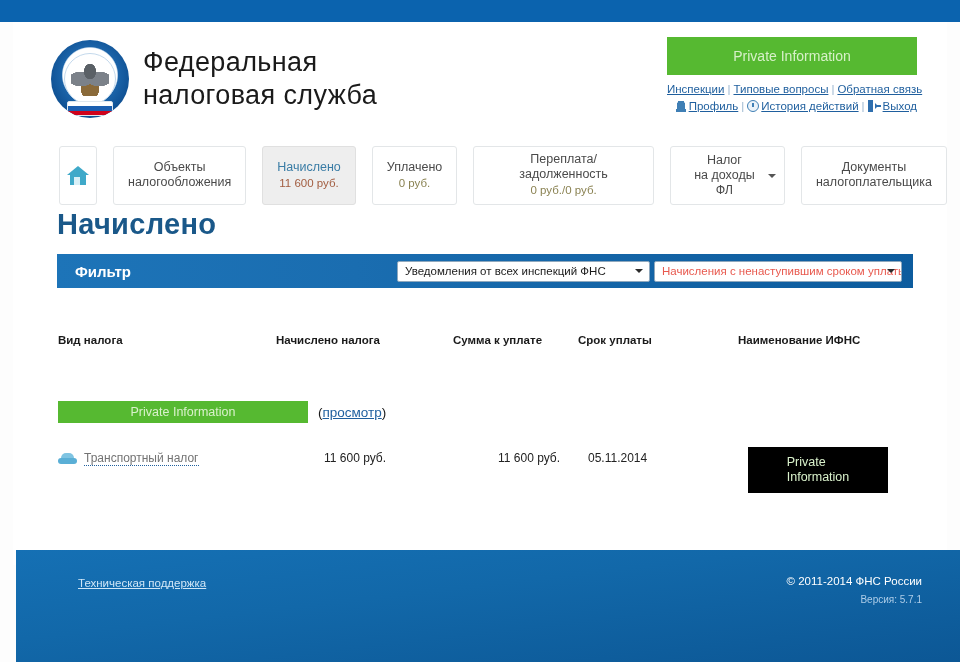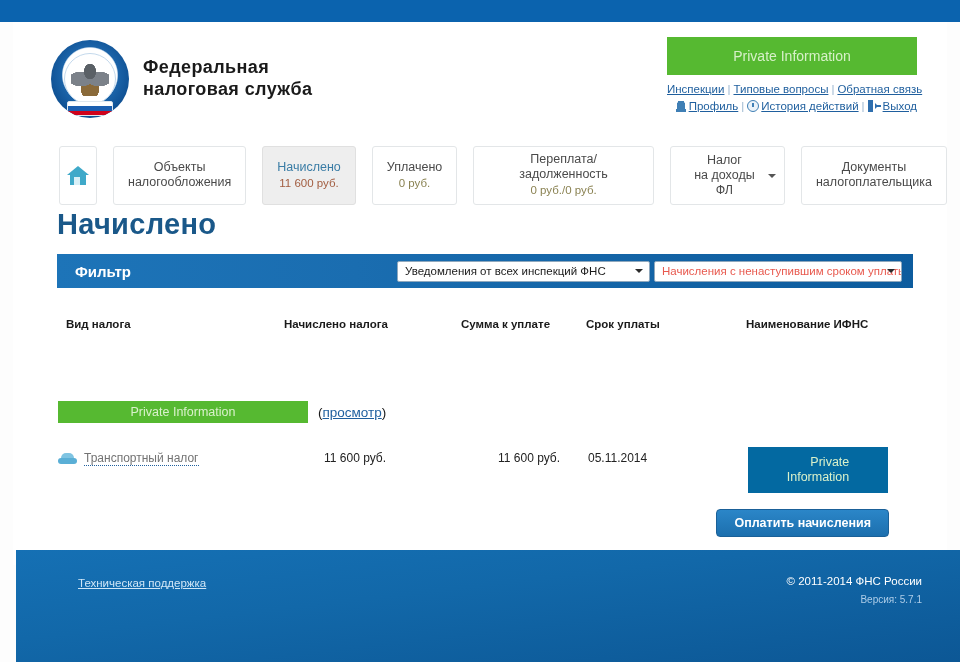--- a/index.html
+++ b/index.html
@@ -67,22 +67,22 @@
   .emblem .flag {
     position: absolute; left: 50%; bottom: 2px;
     transform: translateX(-50%);
     width: 46px; height: 15px;
     border-radius: 2px;
     background: linear-gradient(#ffffff 0 33%, #1b5fb0 33% 66%, #d0021b 66% 100%);
     border: 1px solid #dfe7ee;
   }
 
   .brand-title {
-    font-size: 18px;
-    font-weight: bold;
+    font-size: 27px;
+    font-weight: normal;
     line-height: 1.22;
     color: #1a1a1a;
     letter-spacing: 0.4px;
     white-space: pre-line;
   }
 
   
   .acct {
     position: absolute; right: 30px; top: 15px;
     width: 250px;
@@ -260,21 +260,21 @@
   #sel-charges { position: absolute; left: 597px; width: 248px; color: #e8594e; }
 
   
   .thead {
     position: absolute; left: 0; top: 296px;
     width: 934px; height: 26px;
     font-size: 11.5px;
     font-weight: bold;
     color: #1a1a1a;
   }
-  .thead span { position: absolute; top: 0; margin-left: 8px; }
+  .thead span { position: absolute; top: 16px; }
   .th-type  { left: 45px; }
   .th-acc   { left: 263px; }
   .th-sum   { left: 440px; }
   .th-due   { left: 565px; text-align: center; }
   .th-ifns  { left: 725px; }
 
   .green-row {
     position: absolute; left: 45px; top: 379px;
     display: flex; align-items: center; gap: 10px;
   }
@@ -322,25 +322,25 @@
     border-bottom: 1px dotted #1f5f9e;
     text-decoration: none;
   }
   .cell-acc  { left: 311px; }
   .cell-sum  { left: 485px; }
   .cell-due  { left: 575px; }
 
   .ifns-box {
     position: absolute; left: 735px; top: 0;
     width: 140px; height: 46px;
-    background: #0369a1;
+    background: #000000;
     color: #d9f1cb;
     font-size: 12.5px;
     line-height: 15px;
-    text-align: right;
+    text-align: left;
     display: flex; align-items: center; justify-content: center;
     white-space: pre-line;
   }
 
   .pay-btn {
     position: absolute; right: 58px; top: 487px;
     height: 28px;
     padding: 0 17px;
     background: linear-gradient(#2b86c8, #1c6fae);
     border: 1px solid #1a6098;
@@ -487,21 +487,20 @@
         <span class="ic-car"></span>
         <a href="#">Транспортный налог</a>
       </div>
       <div class="cell cell-acc">11 600 руб.</div>
       <div class="cell cell-sum">11 600 руб.</div>
       <div class="cell cell-due">05.11.2014</div>
       <div class="ifns-box">Private
 Information</div>
     </div>
 
-    <div class="pay-btn">Оплатить начисления</div>
 
   </div>
 
   <div class="footer">
     <a href="#" class="support-link">Техническая поддержка</a>
     <div class="copy">© 2011-2014 ФНС России</div>
     <div class="version">Версия: 5.7.1</div>
   </div>
 
 </div>

